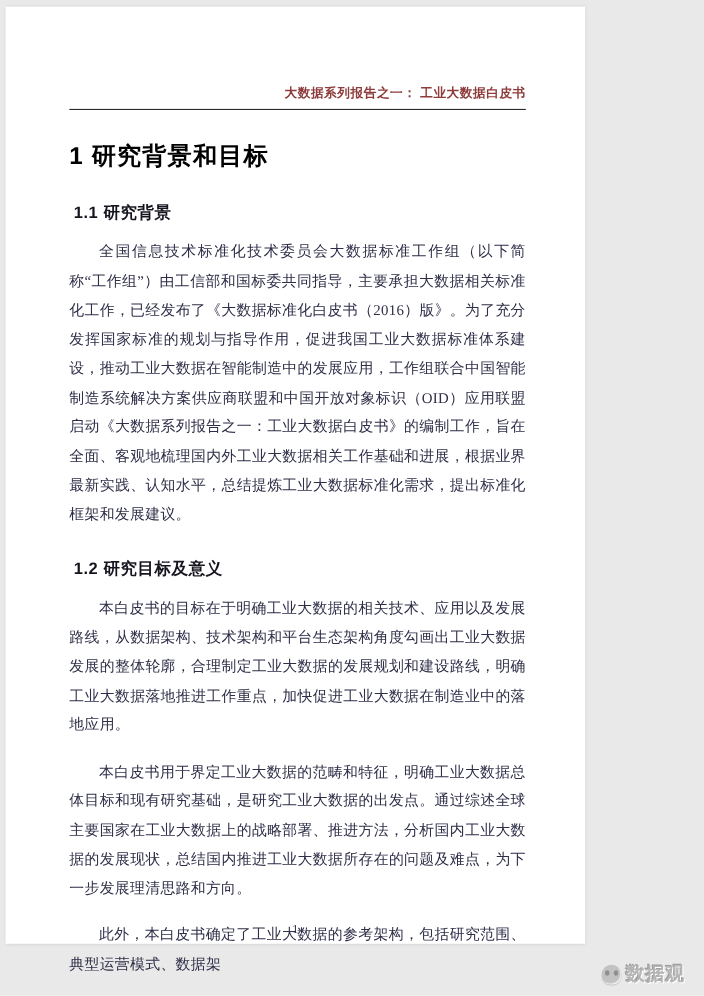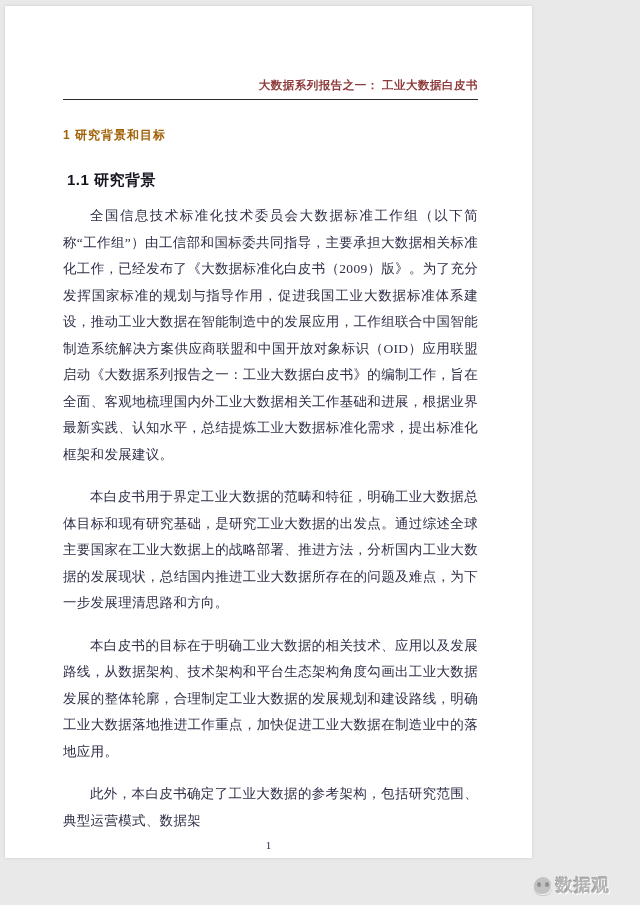--- a/index.html
+++ b/index.html
@@ -36,23 +36,23 @@
     line-height: 14px;
   }
   .header-rule {
     border: none;
     border-top: 1.5px solid #2b2b2b;
     margin: 7px 0 0 0;
   }
   h1.doc-h1 {
     margin: 27px 0 0 0;
     font-family: "Liberation Sans", "DejaVu Sans", sans-serif;
-    font-size: 12px;
+    font-size: 22px;
     font-weight: bold;
-    color: #a16207;
+    color: #000000;
     letter-spacing: 1px;
   }
   h2.doc-h2 {
     margin: 27px 0 13px 4px;
     font-family: "Liberation Sans", "DejaVu Sans", sans-serif;
     font-size: 15px;
     font-weight: bold;
     color: #15151f;
     letter-spacing: 0.5px;
   }
@@ -69,21 +69,21 @@
     position: absolute;
     bottom: 7px;
     left: 0;
     right: 0;
     text-align: center;
     font-size: 11px;
     color: #2e2e48;
   }
   .watermark {
     position: absolute;
-    right: 30px;
+    right: 17px;
     bottom: 8px;
     display: flex;
     align-items: center;
     gap: 4px;
   }
   .wm-icon {
     display: inline-block;
     width: 18px;
     height: 18px;
     border-radius: 50% 50% 45% 45%;
@@ -122,26 +122,27 @@
       <span>大数据系列报告之一：  工业大数据白皮书</span>
     </div>
 
     <hr class="header-rule">
 
     <h1 class="doc-h1">1  研究背景和目标</h1>
 
     <h2 class="doc-h2">1.1 研究背景</h2>
 
 
-    <p class="doc-p">全国信息技术标准化技术委员会大数据标准工作组（以下简称“工作组”）由工信部和国标委共同指导，主要承担大数据相关标准化工作，已经发布了《大数据标准化白皮书（2009）版》。为了充分发挥国家标准的规划与指导作用，促进我国工业大数据标准体系建设，推动工业大数据在智能制造中的发展应用，工作组联合中国智能制造系统解决方案供应商联盟和中国开放对象标识（OID）应用联盟启动《大数据系列报告之一：工业大数据白皮书》的编制工作，旨在全面、客观地梳理国内外工业大数据相关工作基础和进展，根据业界最新实践、认知水平，总结提炼工业大数据标准化需求，提出标准化框架和发展建议。</p>
+    <p class="doc-p">全国信息技术标准化技术委员会大数据标准工作组（以下简称“工作组”）由工信部和国标委共同指导，主要承担大数据相关标准化工作，已经发布了《大数据标准化白皮书（2016）版》。为了充分发挥国家标准的规划与指导作用，促进我国工业大数据标准体系建设，推动工业大数据在智能制造中的发展应用，工作组联合中国智能制造系统解决方案供应商联盟和中国开放对象标识（OID）应用联盟启动《大数据系列报告之一：工业大数据白皮书》的编制工作，旨在全面、客观地梳理国内外工业大数据相关工作基础和进展，根据业界最新实践、认知水平，总结提炼工业大数据标准化需求，提出标准化框架和发展建议。</p>
 
+    <h2 class="doc-h2">1.2 研究目标及意义</h2>
+
+    <p class="doc-p">本白皮书的目标在于明确工业大数据的相关技术、应用以及发展路线，从数据架构、技术架构和平台生态架构角度勾画出工业大数据发展的整体轮廓，合理制定工业大数据的发展规划和建设路线，明确工业大数据落地推进工作重点，加快促进工业大数据在制造业中的落地应用。</p>
 
     <p class="doc-p">本白皮书用于界定工业大数据的范畴和特征，明确工业大数据总体目标和现有研究基础，是研究工业大数据的出发点。通过综述全球主要国家在工业大数据上的战略部署、推进方法，分析国内工业大数据的发展现状，总结国内推进工业大数据所存在的问题及难点，为下一步发展理清思路和方向。</p>
-
-    <p class="doc-p">本白皮书的目标在于明确工业大数据的相关技术、应用以及发展路线，从数据架构、技术架构和平台生态架构角度勾画出工业大数据发展的整体轮廓，合理制定工业大数据的发展规划和建设路线，明确工业大数据落地推进工作重点，加快促进工业大数据在制造业中的落地应用。</p>
 
     <p class="doc-p">此外，本白皮书确定了工业大数据的参考架构，包括研究范围、典型运营模式、数据架</p>
 
     <div class="page-number">1</div>
 
   </div>
 
   <div class="watermark">
     <span class="wm-icon"></span>
     <span class="wm-text">数据观</span>

